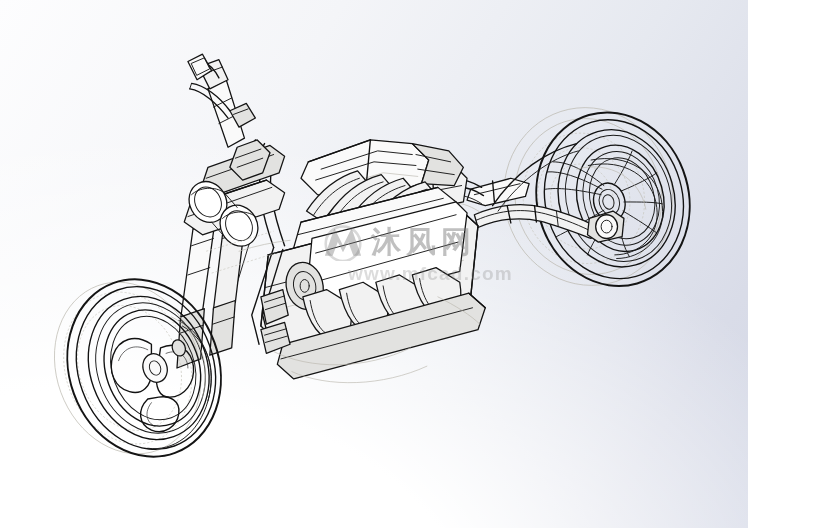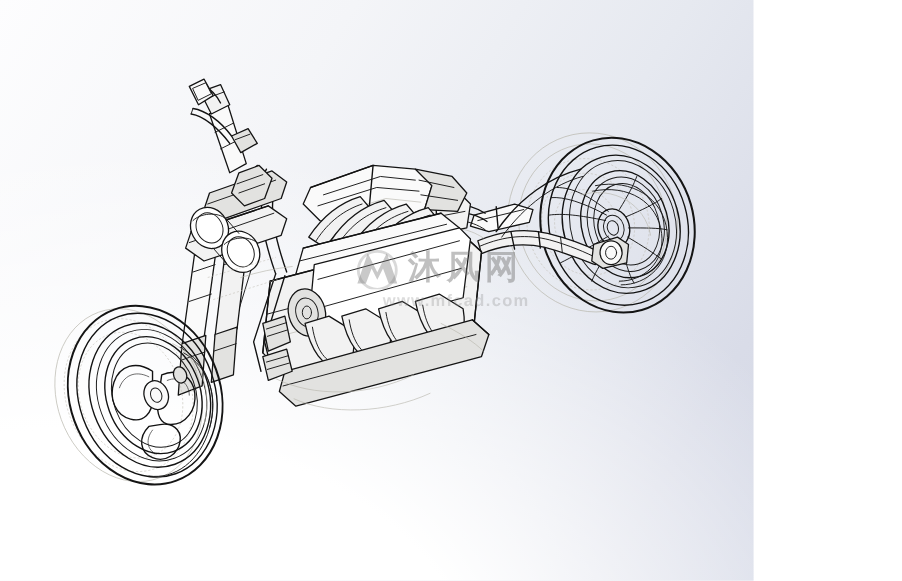--- a/index.html
+++ b/index.html
@@ -2,21 +2,21 @@
 <html><head>
 <meta charset="utf-8">
 <style>
   html, body {
     margin: 0;
     padding: 0;
     background: #ffffff;
   }
   #viewport {
     position: relative;
-    width: 685px;
+    width: 748px;
     height: 528px;
     overflow: hidden;
     font-family: "Liberation Sans", sans-serif;
     
     background:
       radial-gradient(ellipse 150% 130% at 12% 118%, #ffffff 0%, #ffffff 34%, rgba(255,255,255,0) 72%),
       linear-gradient(122deg, #fdfdfe 0%, #f4f5f8 32%, #e6e9f0 62%, #d9dce8 86%, #d4d8e6 100%);
   }
   #cad-canvas {
     position: absolute;
@@ -67,21 +67,21 @@
     font-weight: 700;
     letter-spacing: 5px;
     color: rgba(118,118,118,0.46);
     line-height: 1;
     white-space: nowrap;
   }
   .wm-url {
     margin-top: 3px;
     margin-left: 26px;
     font-family: "Liberation Sans", sans-serif;
-    font-size: 15px;
+    font-size: 19px;
     font-weight: 700;
     letter-spacing: 1.2px;
     color: rgba(140,140,140,0.30);
     line-height: 1;
     white-space: nowrap;
   }
 </style>
 </head>
 <body>
 

